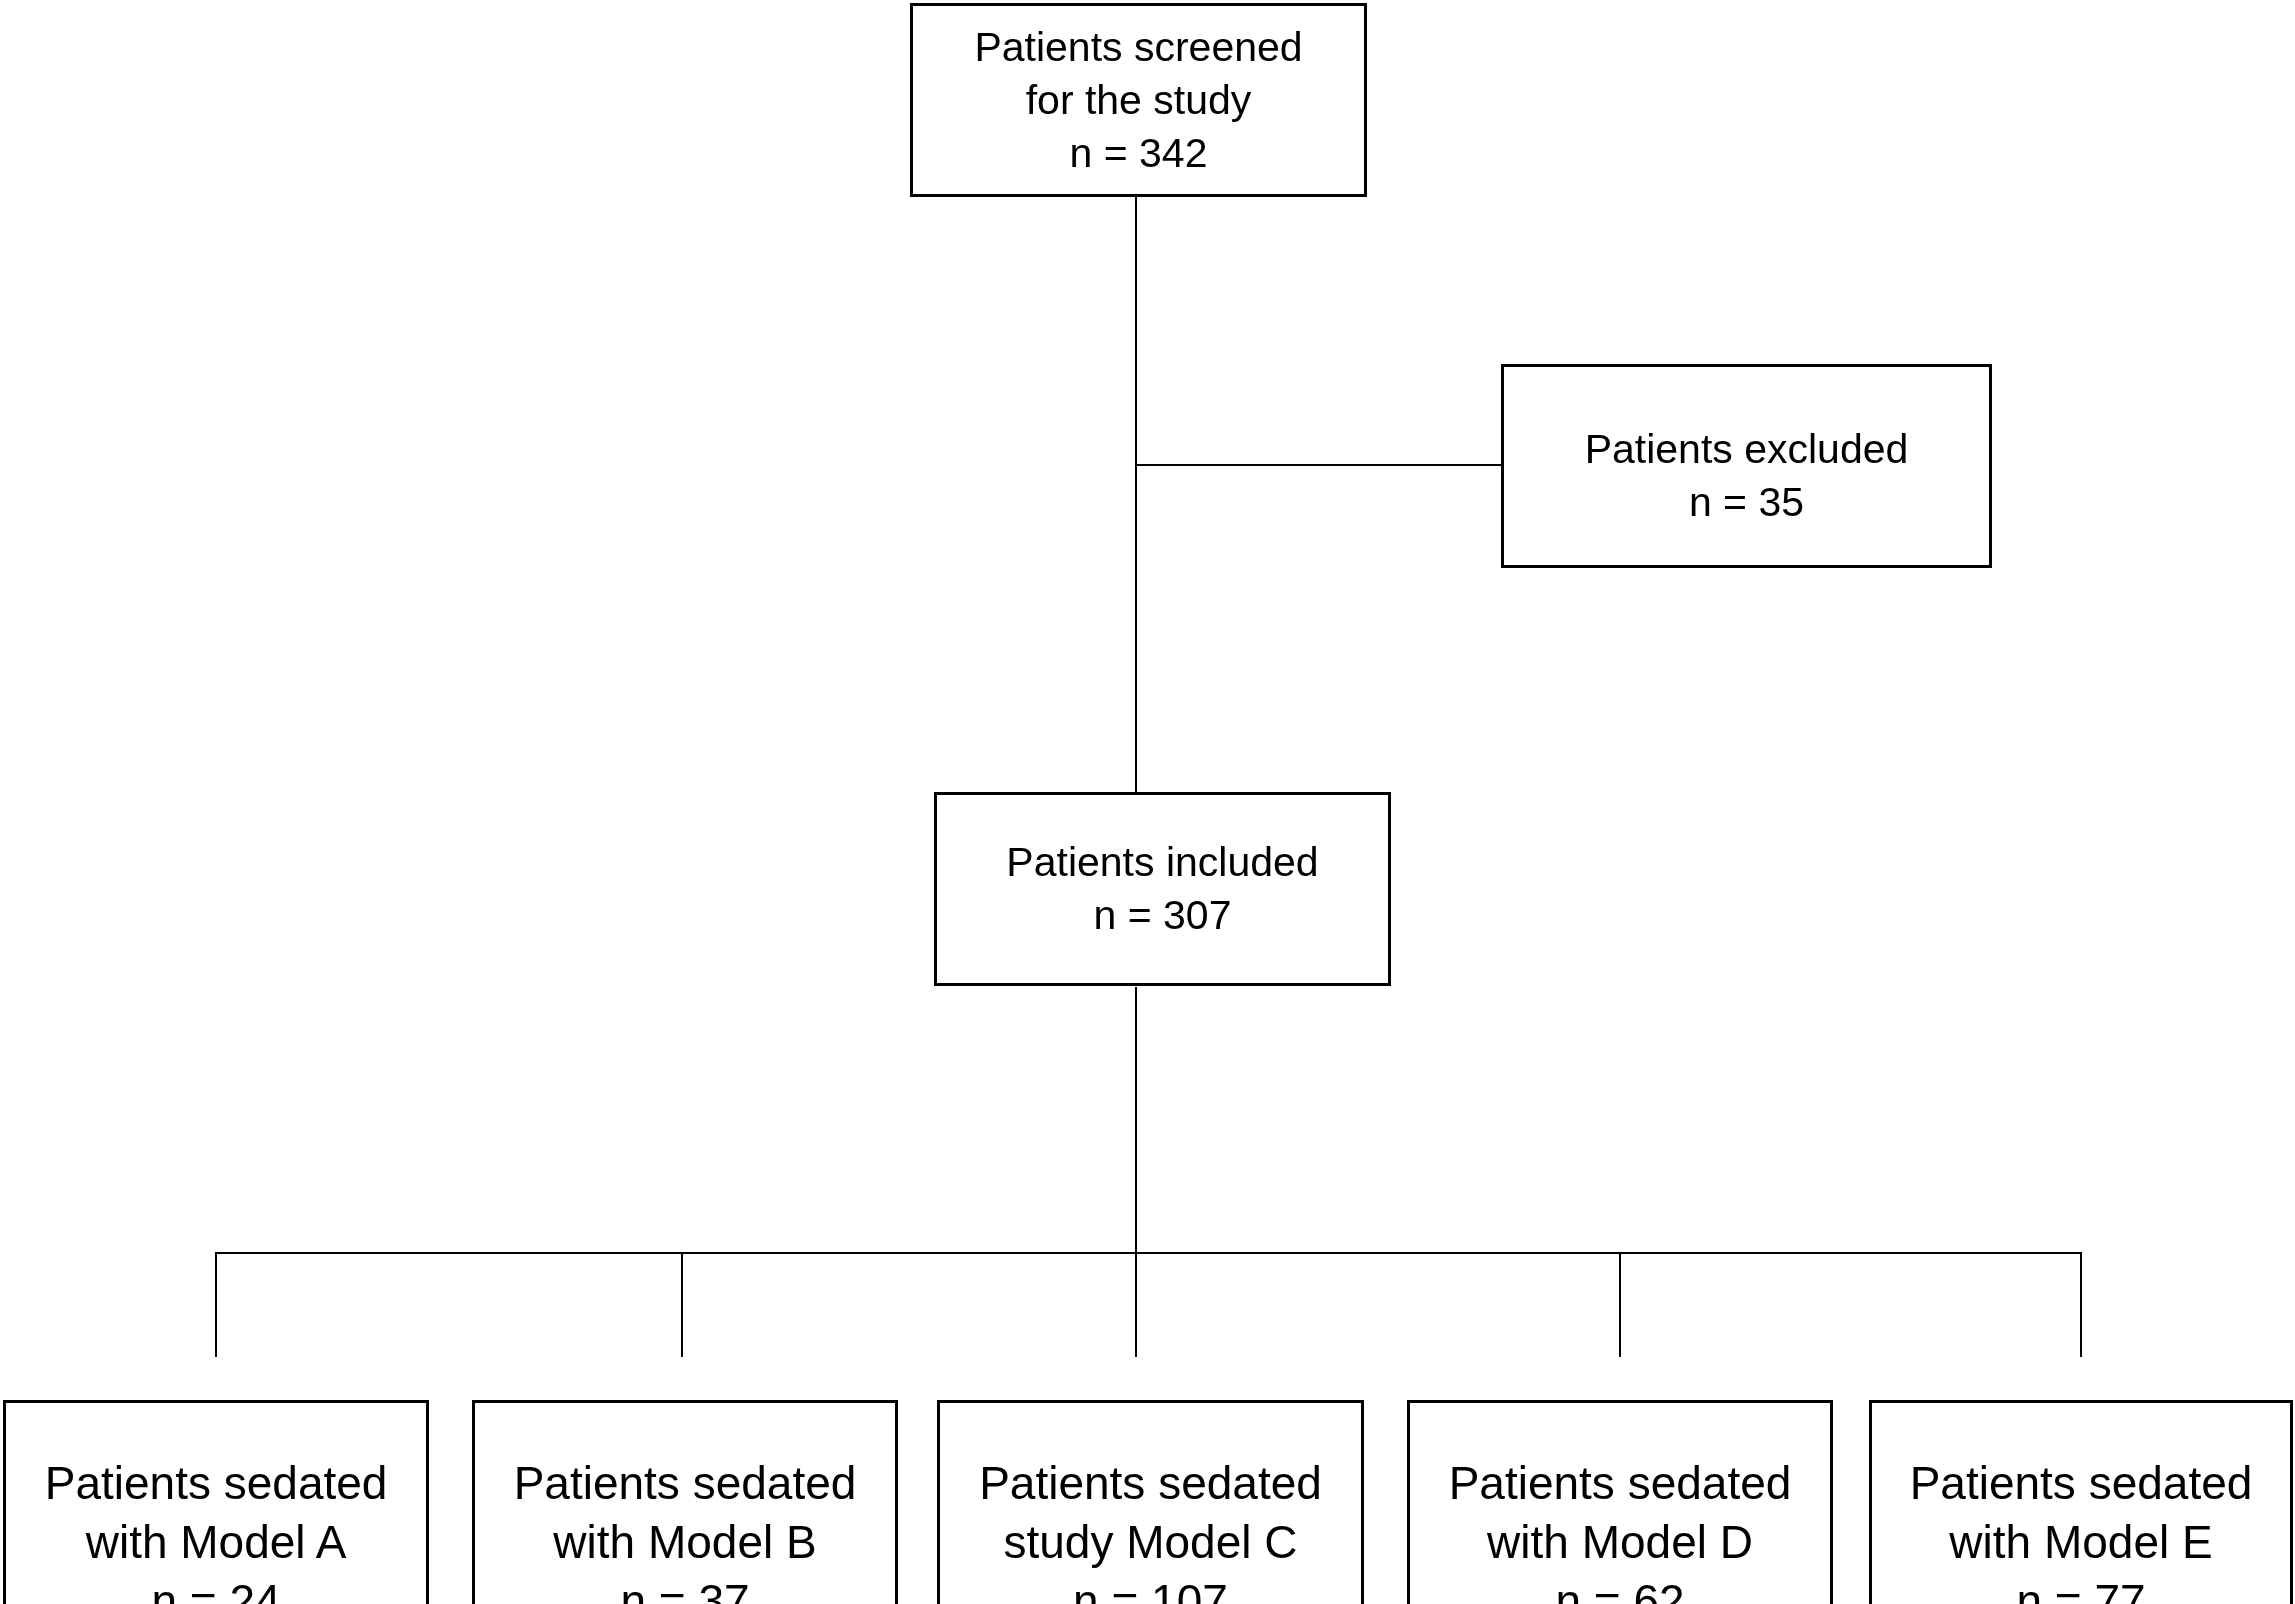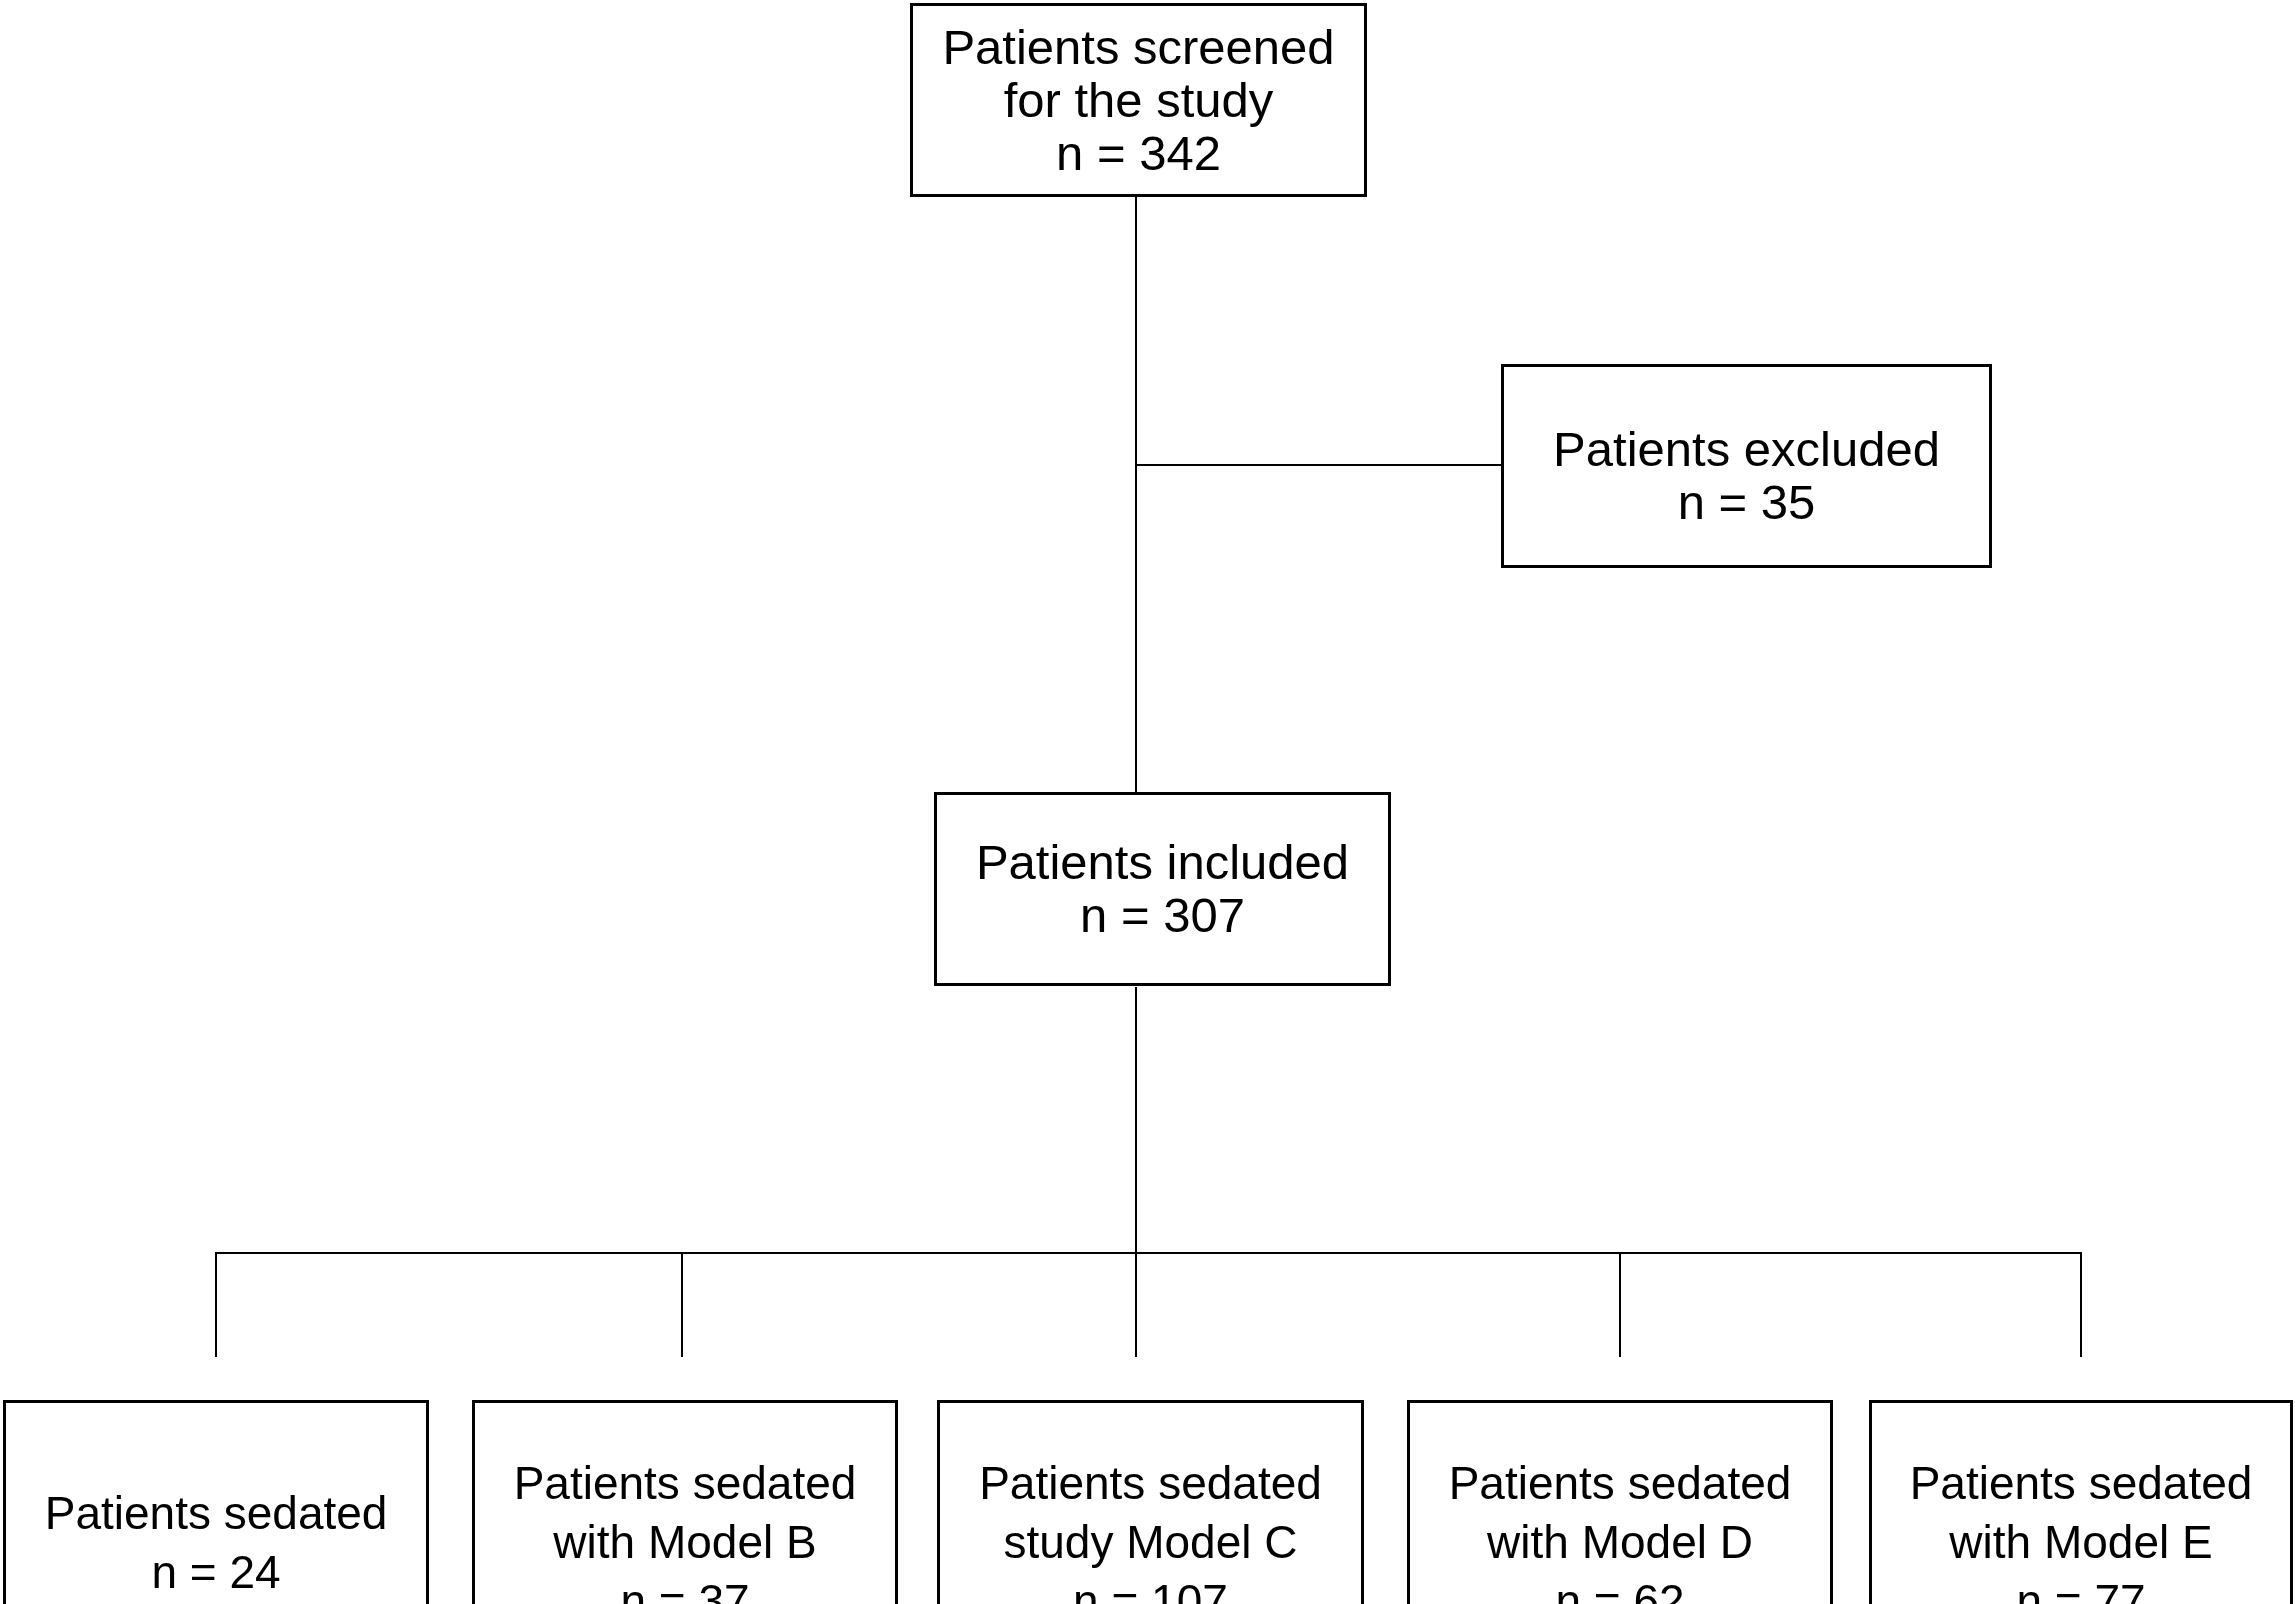--- a/index.html
+++ b/index.html
@@ -19,21 +19,21 @@
   .node {
     position: absolute;
     box-sizing: border-box;
     background: #ffffff;
     border: 3.1px solid #000000;
     display: flex;
     flex-direction: column;
     align-items: center;
     justify-content: center;
     text-align: center;
-    font-size: 49px;
+    font-size: 41px;
     line-height: 53px;
     font-weight: 400;
     z-index: 2;
   }
   .node.bottom {
     border-width: 3.9px;
     font-size: 46px;
     line-height: 59px;
     padding-top: 43px;
     margin-top: 43px;
@@ -91,20 +91,21 @@
     <span>n = 35</span>
   </div>
 
   <div class="node" id="node-included">
     <span>Patients included</span>
     <span>n = 307</span>
   </div>
 
   <div class="node bottom" id="node-model-a">
     <span>Patients sedated</span>
+    <span>with Model A</span>
     <span>n = 24</span>
   </div>
 
   <div class="node bottom" id="node-model-b">
     <span>Patients sedated</span>
     <span>with Model B</span>
     <span>n = 37</span>
   </div>
 
   <div class="node bottom" id="node-model-c">

